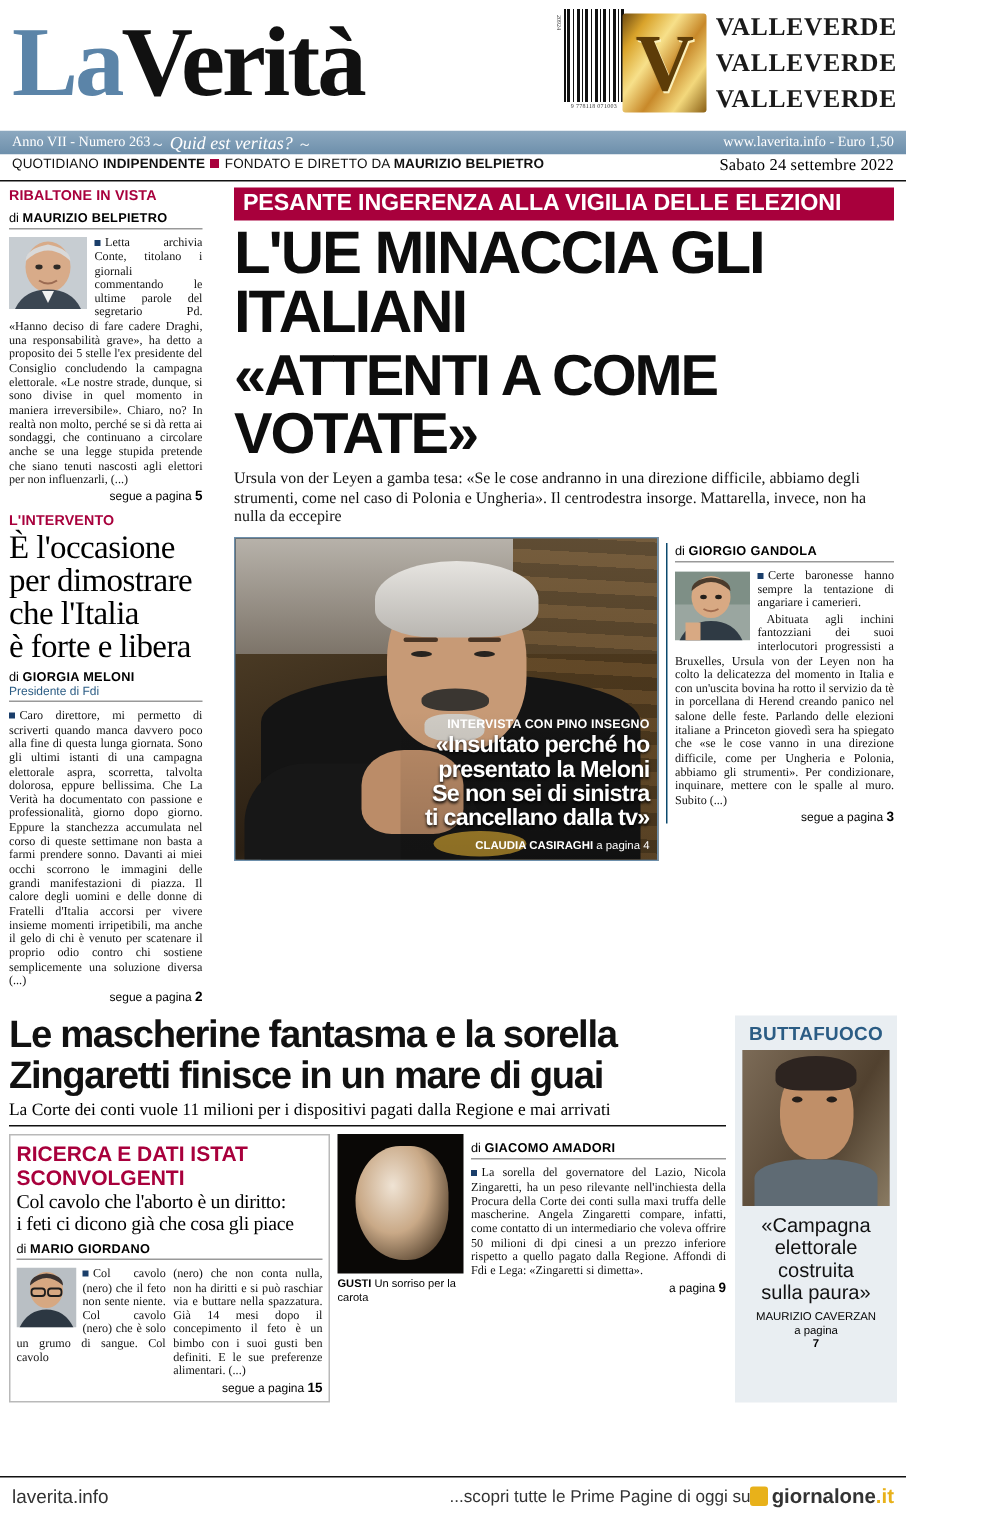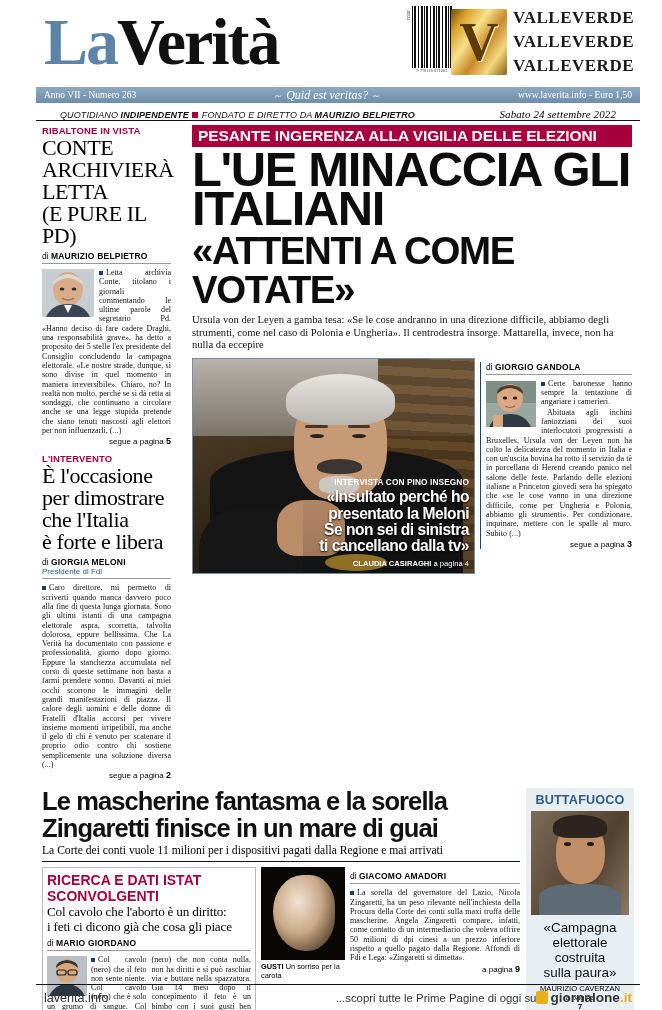--- a/index.html
+++ b/index.html
@@ -2,21 +2,21 @@
 <html><head>
 <meta charset="utf-8">
 <style>
   * { box-sizing: border-box; margin: 0; padding: 0; }
   html, body {
     width: 662px; height: 1010px;
     background: #ffffff;
     font-family: "Liberation Serif", serif;
     overflow: hidden;
   }
-  .page { position: relative; width: 604px; height: 1010px; background:#fff;margin-left:36px; }
+  .page { position: relative; width: 604px; height: 1010px; background:#fff; }
 
   
   .masthead { position:relative; height:86px; padding:6px 8px 0 8px; }
   .logo {
     font-family: "Liberation Serif", serif;
     font-weight: bold; font-size: 66px; line-height: 72px;
     letter-spacing: -2px; white-space:nowrap;
   }
   .logo .la { color:#5b84a8; }
   .logo .verita { color:#111; }
@@ -44,28 +44,28 @@
   }
 
   
   .ribbon {
     height:18px; background:linear-gradient(#8da9c0,#6d8fab);
     border-top:1px solid #fff; border-bottom:1px solid #fff;
     display:flex; align-items:center; padding:0 8px; color:#fff;
     font-family:"Liberation Serif",serif; font-size:9.5px;
   }
   .ribbon .left { flex:0 0 auto; }
-  .ribbon .mid { flex:1; text-align:center; font-style:italic; font-size:12px; }
+  .ribbon .mid { flex:1; text-align:left; font-style:italic; font-size:12px; }
   .ribbon .mid .sw { font-style:normal; font-size:10px; opacity:.9; }
   .ribbon .right { flex:0 0 auto; }
 
   .subribbon {
     height:17px; border-bottom:1.6px solid #111;
-    display:flex; align-items:flex-end; padding:0 24px;
-    font-family:"Liberation Sans", sans-serif; font-size:9px; letter-spacing:.1px;font-style:italic;
+    display:flex; align-items:flex-start; padding:0 8px;
+    font-family:"Liberation Sans", sans-serif; font-size:9px; letter-spacing:.1px;
   }
   .subribbon .l { flex:1; color:#111; }
   .subribbon .l b { font-weight:bold; }
   .subribbon .sq { display:inline-block; width:6px; height:6px; background:#a8003c; margin:0 4px 0 3px; }
   .subribbon .r { font-family:"Liberation Serif",serif; font-size:11px; }
 
   
   .body { display:flex; padding:4px 8px 0 6px; gap:21px; }
   .col-left { width:129px; flex:0 0 129px; }
   .col-main { flex:1; }
@@ -98,21 +98,21 @@
   .mug { width:52px; height:48px; display:block; }
 
   
   .band {
     background:#a8003c; color:#fff; font-family:"Liberation Sans",sans-serif;
     font-weight:bold; font-size:15.5px; letter-spacing:-.1px;
     padding:2px 6px 3px 6px; line-height:17px;
   }
   .mega {
     font-family:"Liberation Sans",sans-serif; font-weight:bold;
-    font-size:49px; line-height:39px; letter-spacing:-1.4px;
+    font-size:40px; line-height:39px; letter-spacing:-1.4px;
     color:#0d0d0d; margin-top:3px;
   }
   .mega2 { font-size:38.5px; line-height:39px; }
   .standfirst {
     font-family:"Liberation Serif",serif; font-size:10.6px; line-height:12.6px;
     margin-top:5px; color:#111;
   }
 
   
   .midrow { display:flex; gap:5px; margin-top:6px; }
@@ -285,26 +285,20 @@
     </div>
     <div class="r">Sabato 24 settembre 2022</div>
   </div>
 
   <div class="body">
 
     <div class="col-left">
 
       <div>
         <div class="kicker">RIBALTONE IN VISTA</div>
-        <div class="headline-serif">
-          <div>CONTE</div>
-          <div>ARCHIVIERÀ</div>
-          <div>LETTA</div>
-          <div>(E PURE IL PD)</div>
-        </div>
         <div class="byline">
           <span class="di">di </span><b>MAURIZIO BELPIETRO</b>
         </div>
         <div class="mug-wrap">
           <svg class="mug" viewBox="0 0 52 48">
             <rect width="52" height="48" fill="#c7cdd2"></rect>
             <ellipse cx="26" cy="20" rx="15" ry="17" fill="#d8ab89"></ellipse>
             <path d="M11 16 Q26 2 41 16 Q41 8 26 5 Q11 8 11 16Z" fill="#d9d9d9"></path>
             <ellipse cx="20" cy="20" rx="2.4" ry="1.6" fill="#2e2a26"></ellipse>
             <ellipse cx="32" cy="20" rx="2.4" ry="1.6" fill="#2e2a26"></ellipse>

